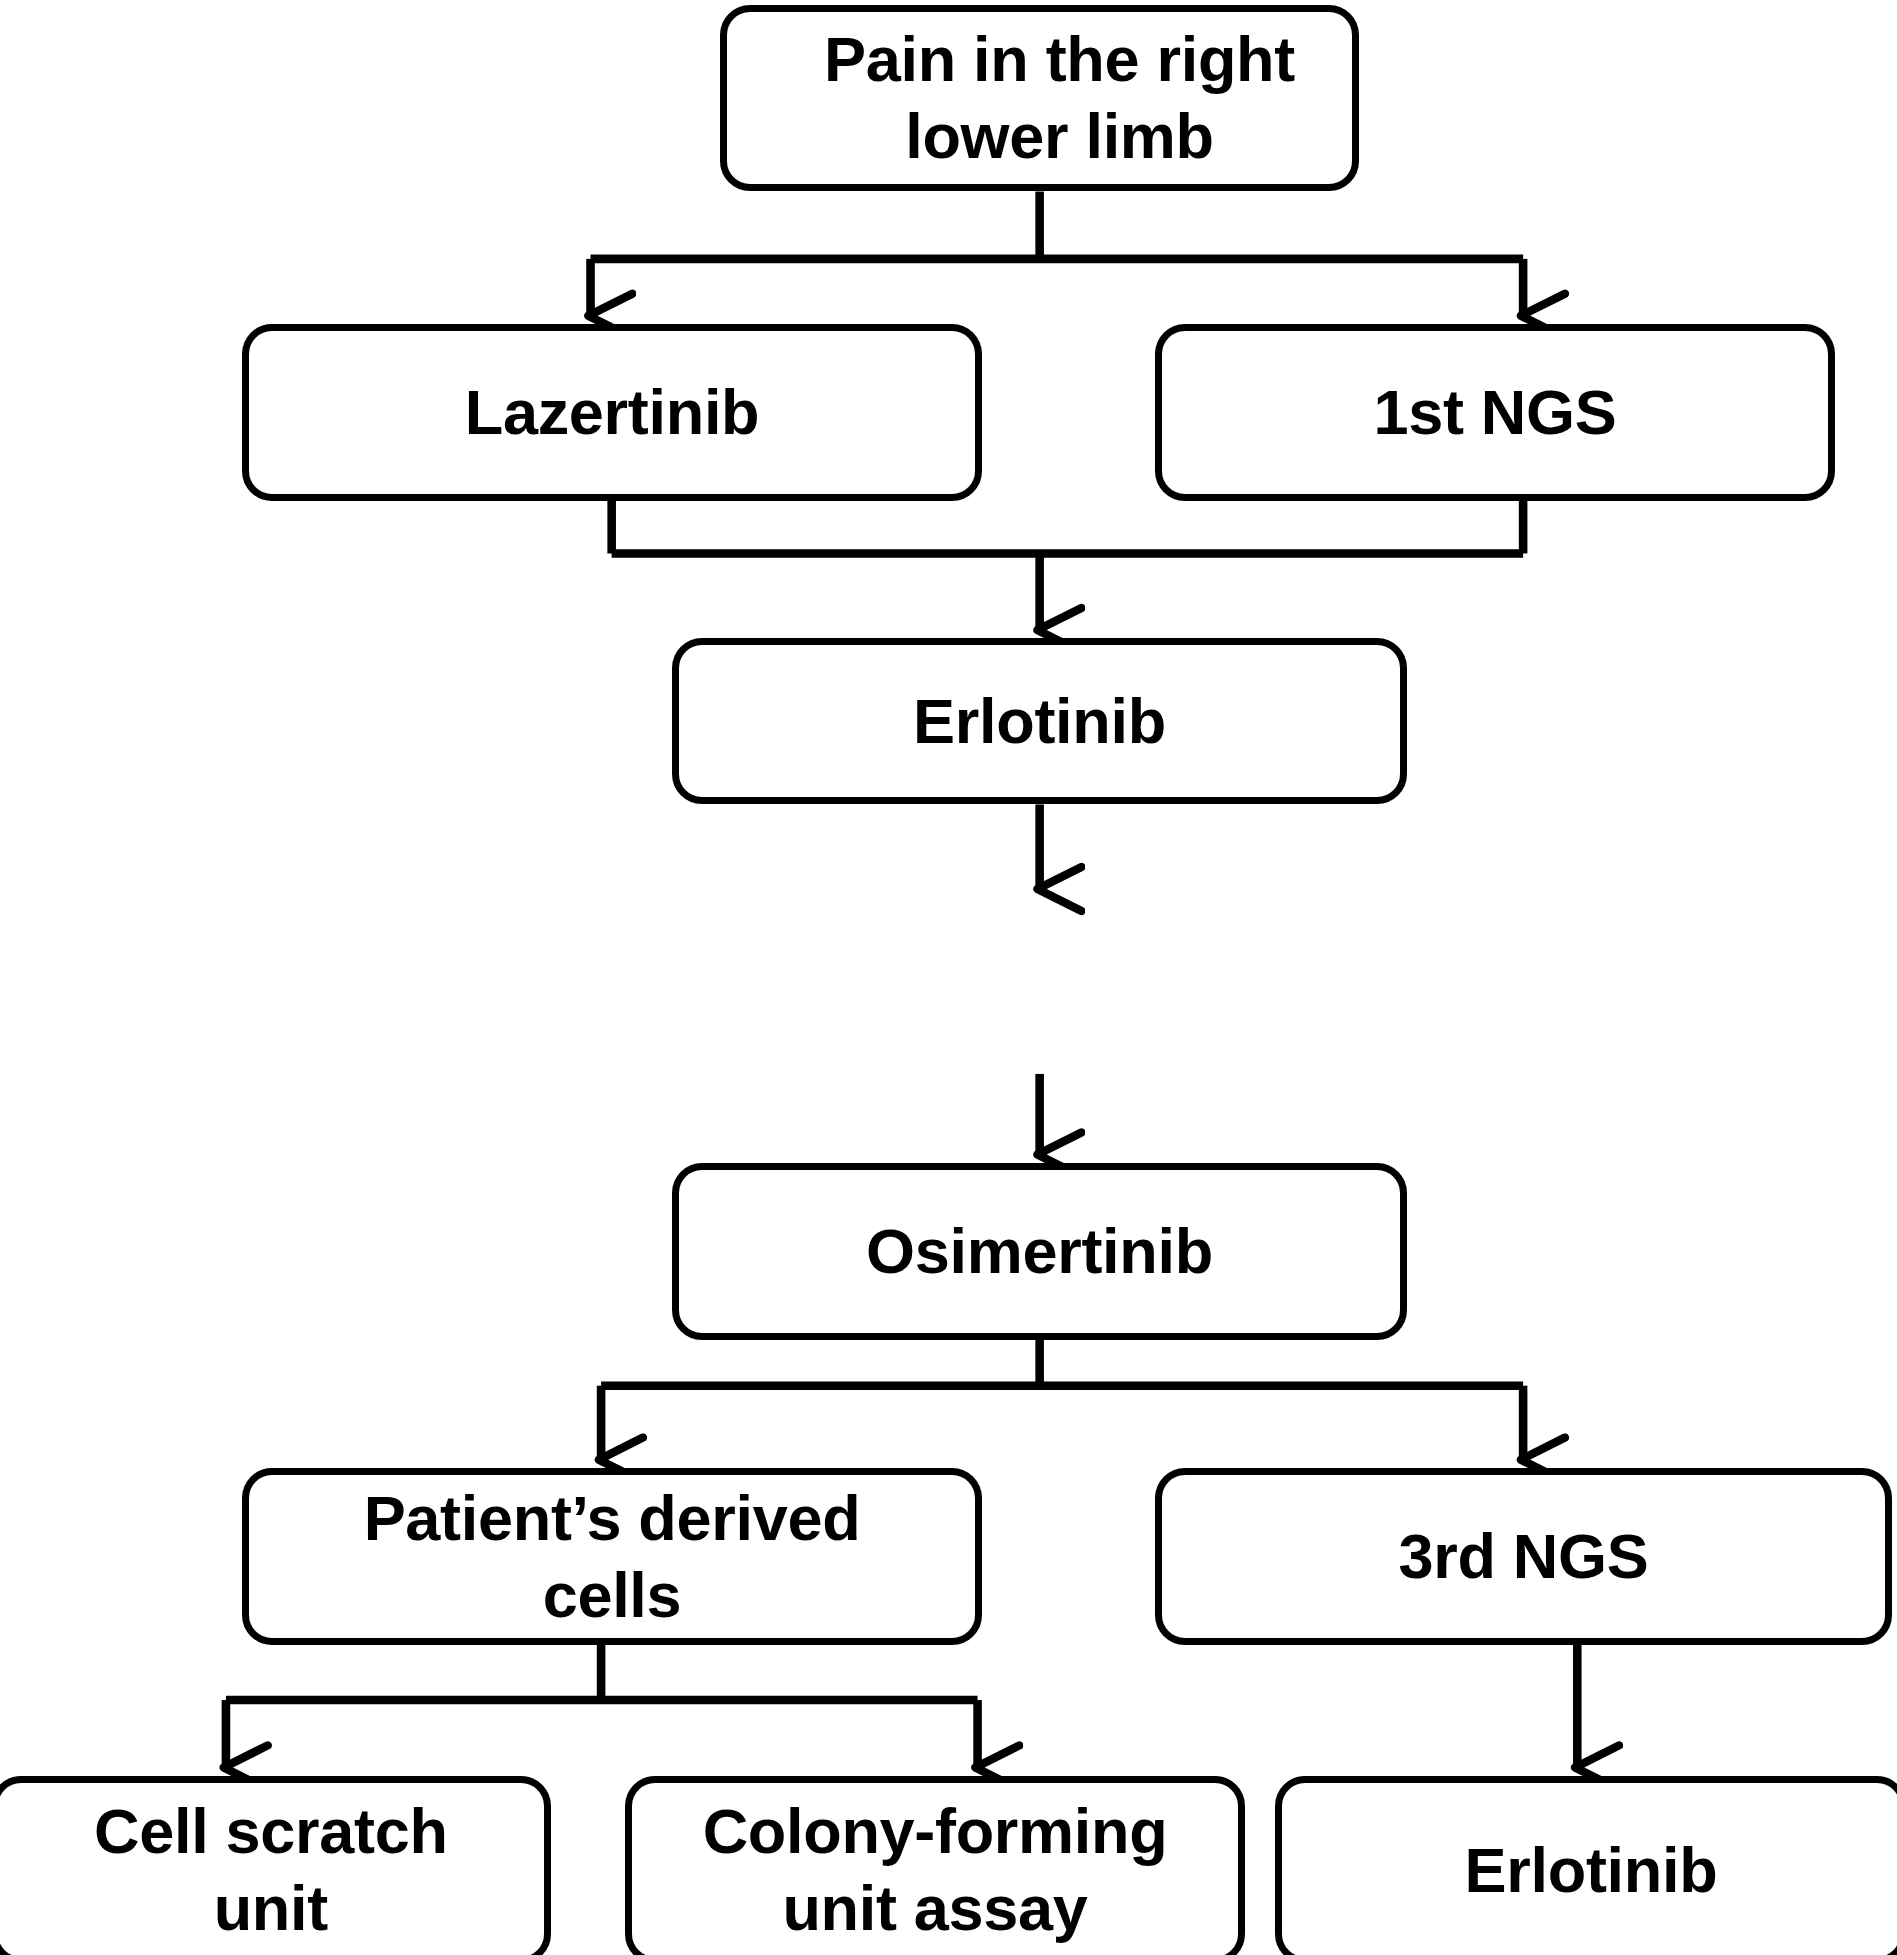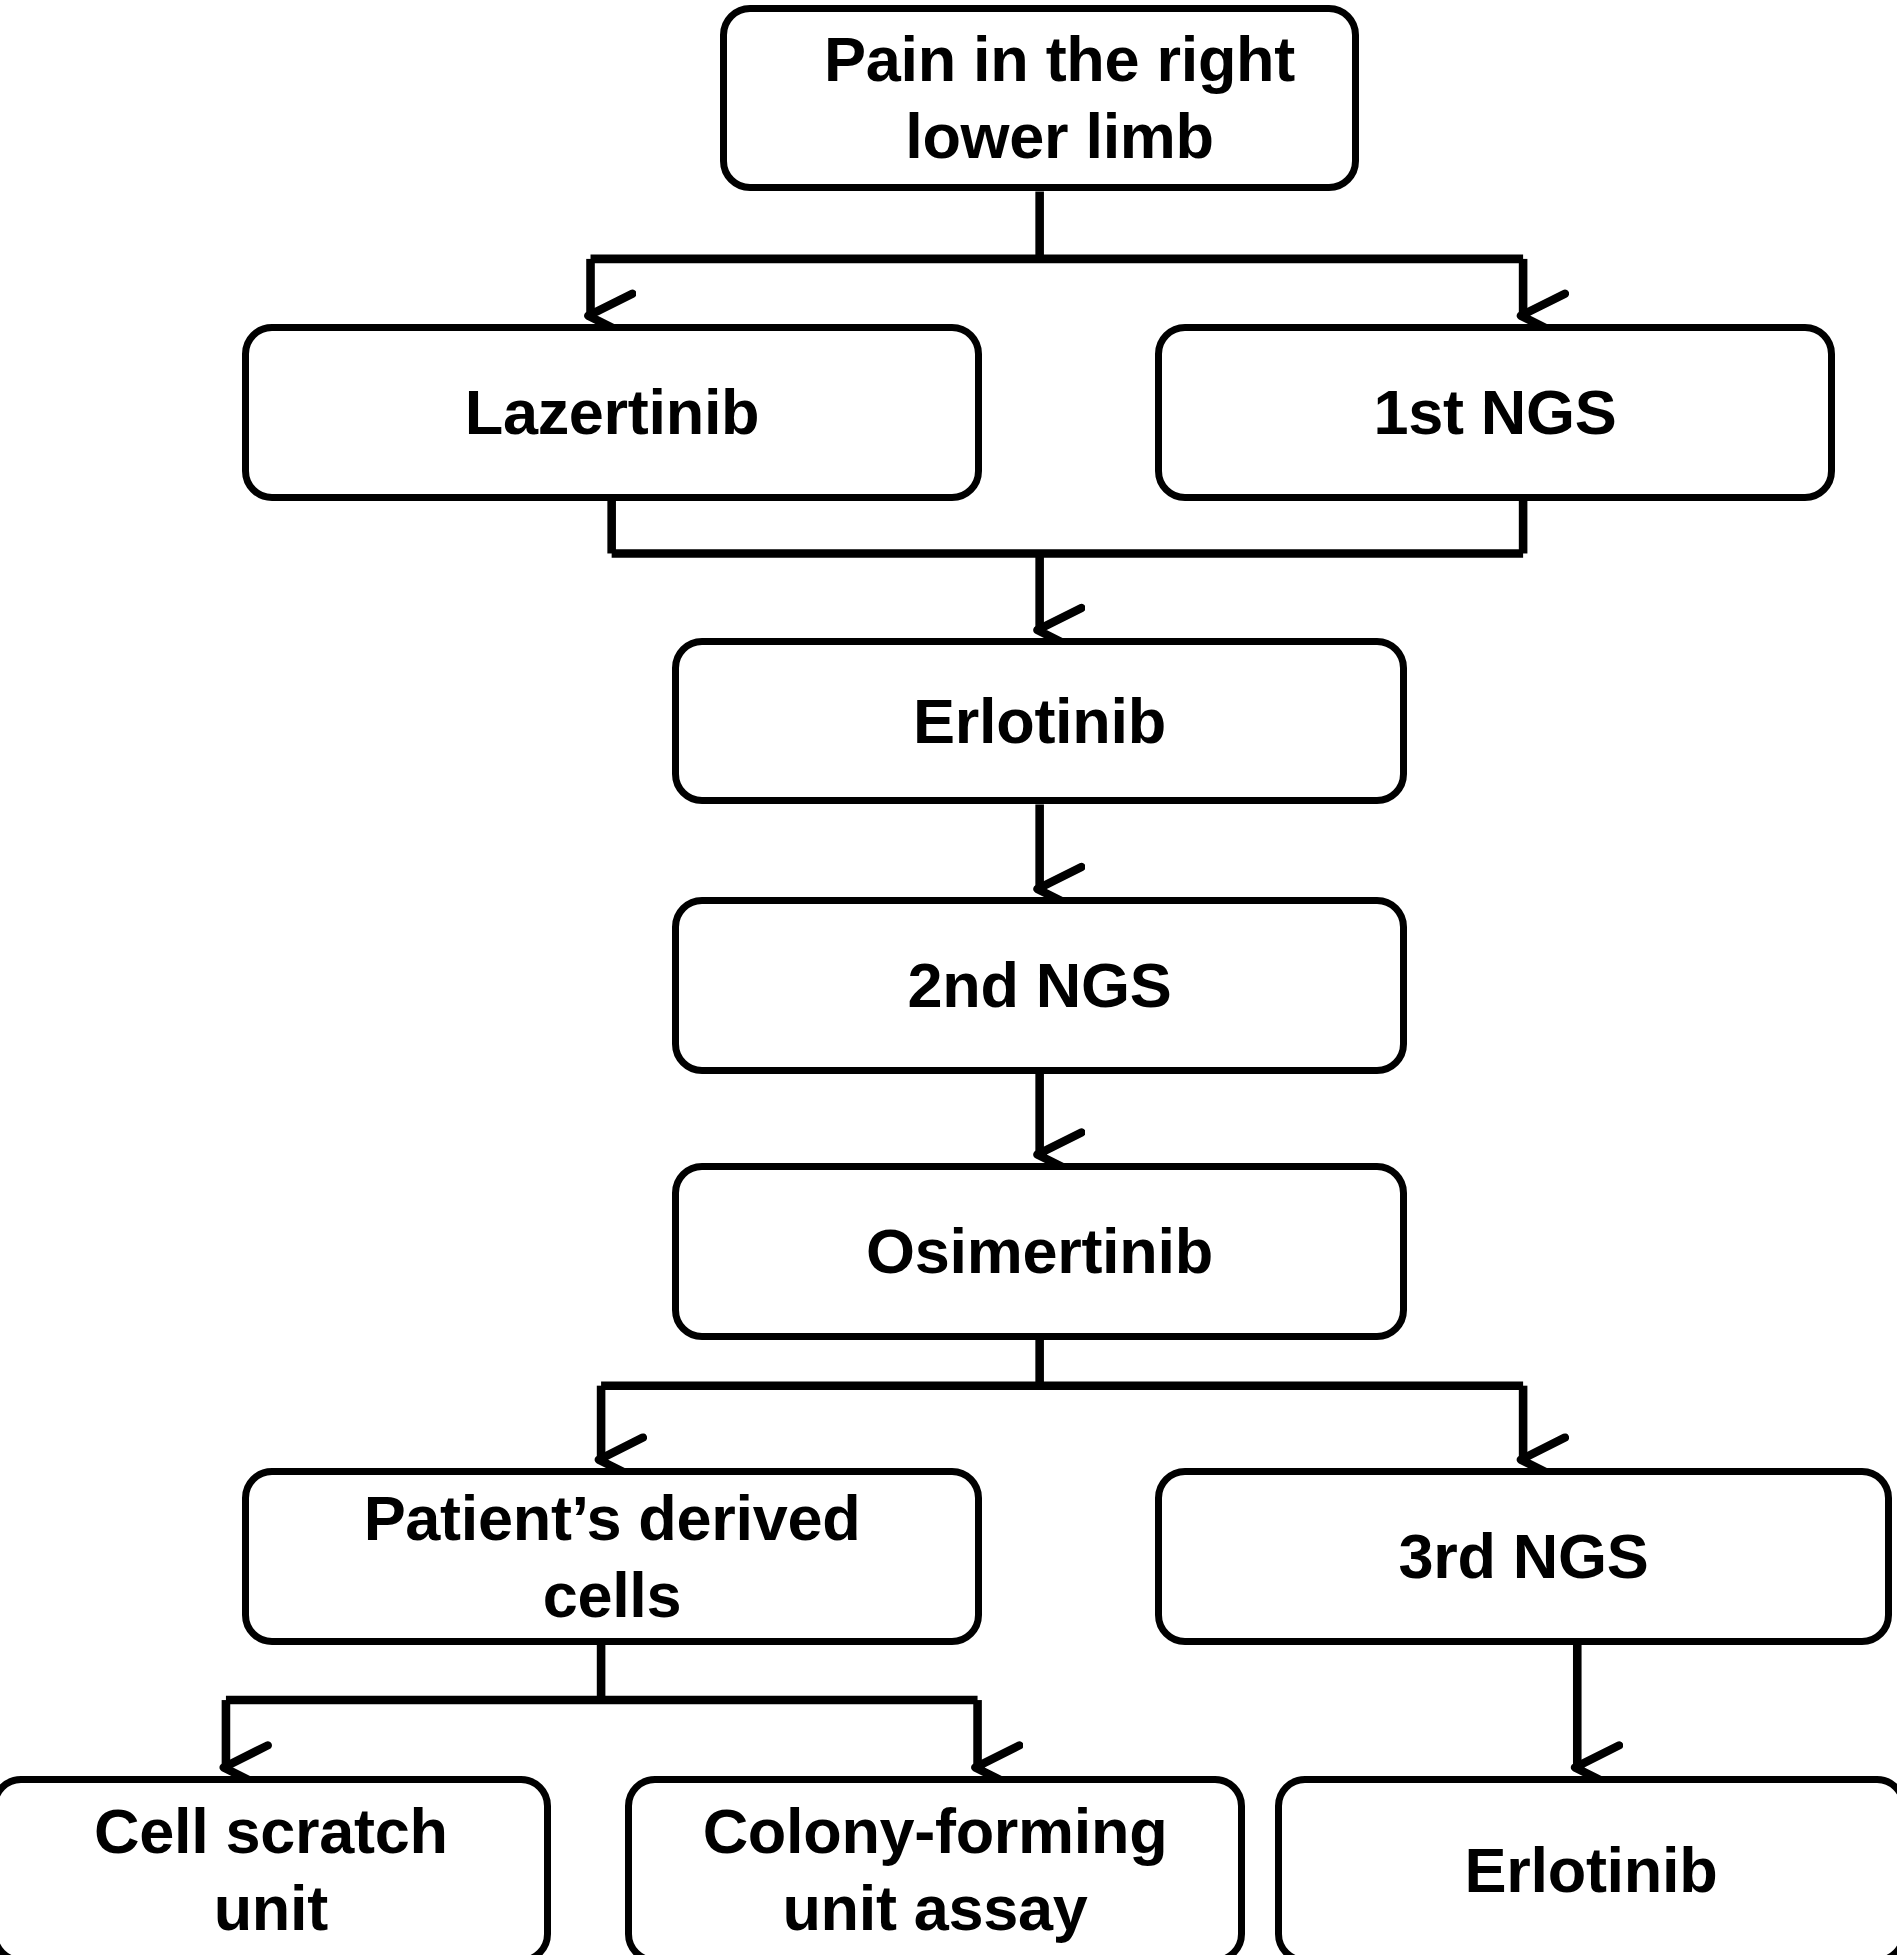--- a/index.html
+++ b/index.html
@@ -115,23 +115,20 @@
   </div>
 
   <div class="node" id="node-ngs1">
     <span class="node-label">1st NGS</span>
   </div>
 
   <div class="node" id="node-erlotinib">
     <span class="node-label">Erlotinib</span>
   </div>
 
-  <div class="node" id="node-ngs2">
-    <span class="node-label">2nd NGS</span>
-  </div>
 
   <div class="node" id="node-osimertinib">
     <span class="node-label">Osimertinib</span>
   </div>
 
   <div class="node" id="node-pdcells">
     <span class="node-label">Patient’s derived
 cells</span>
   </div>
 

